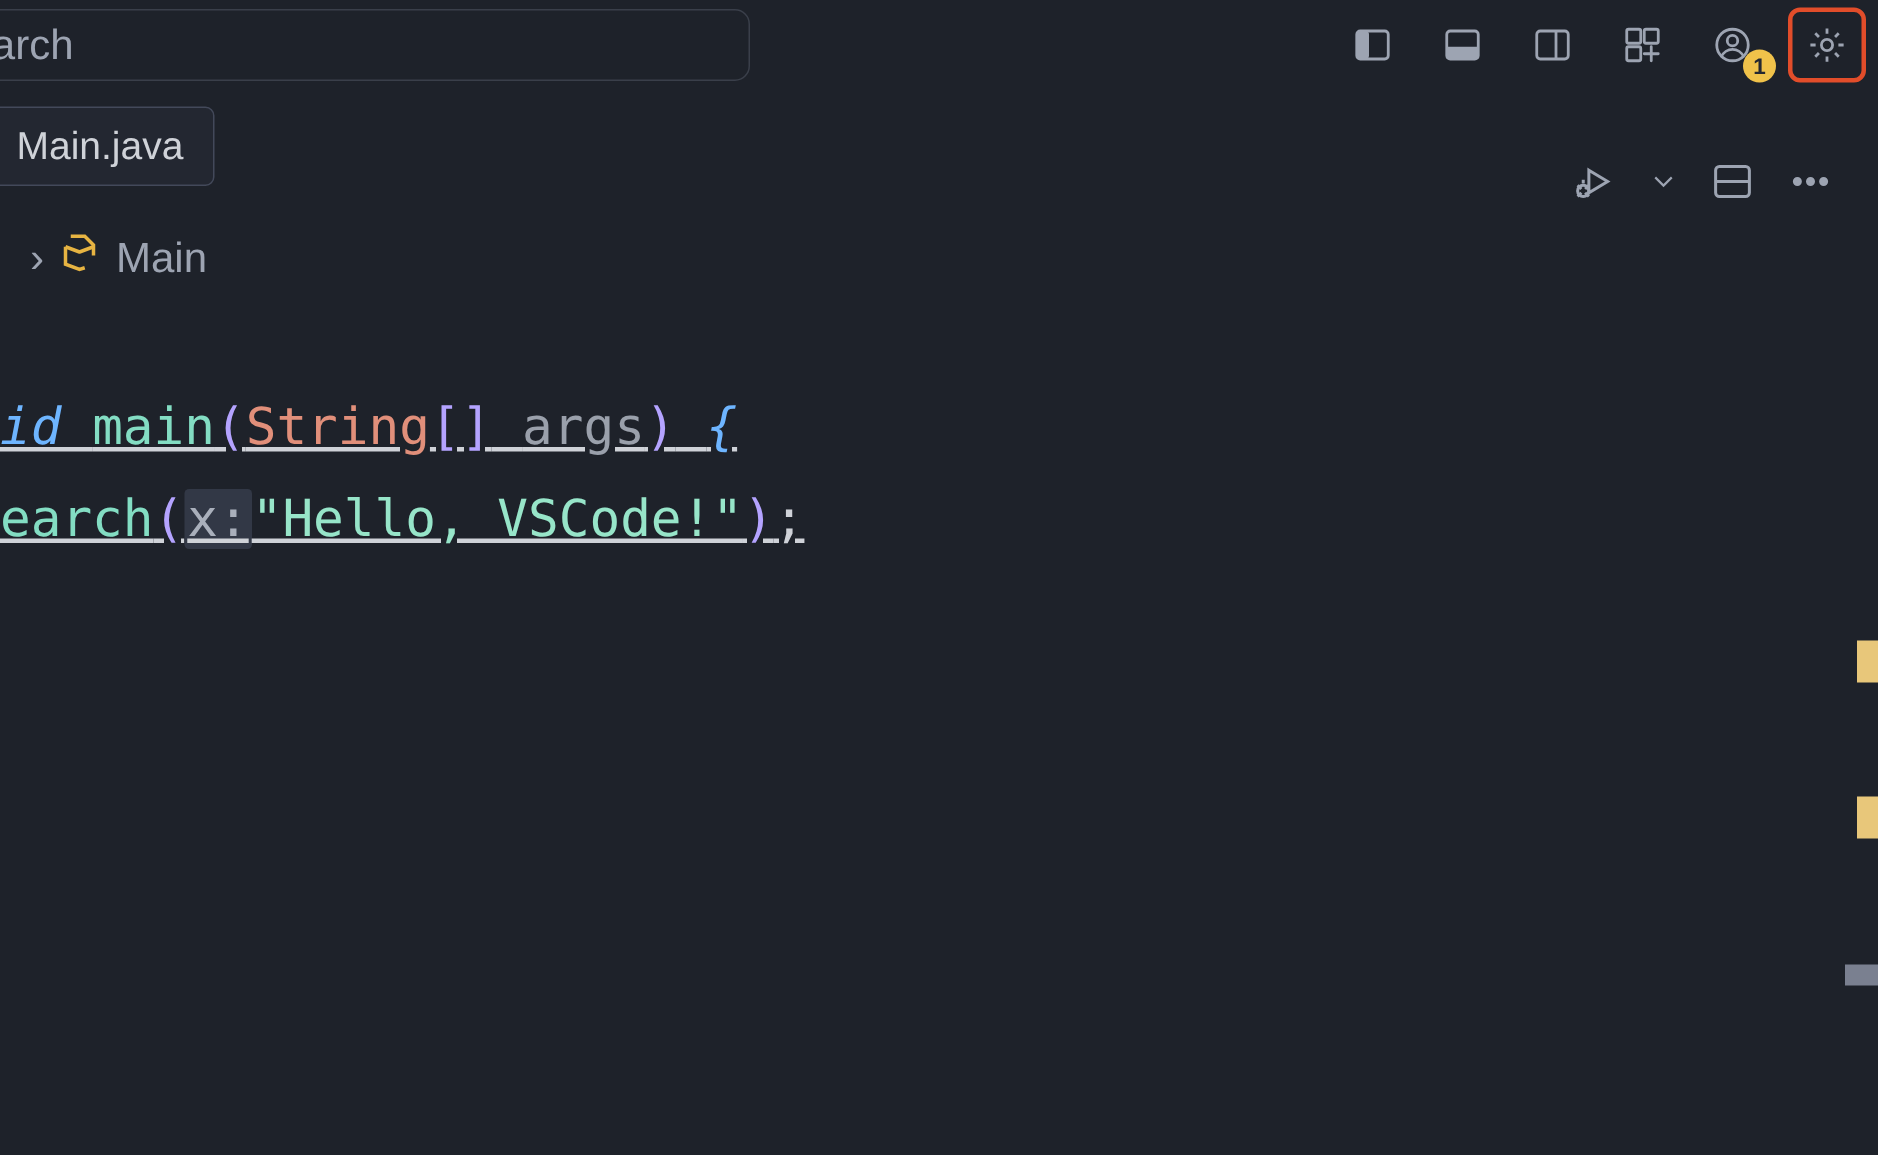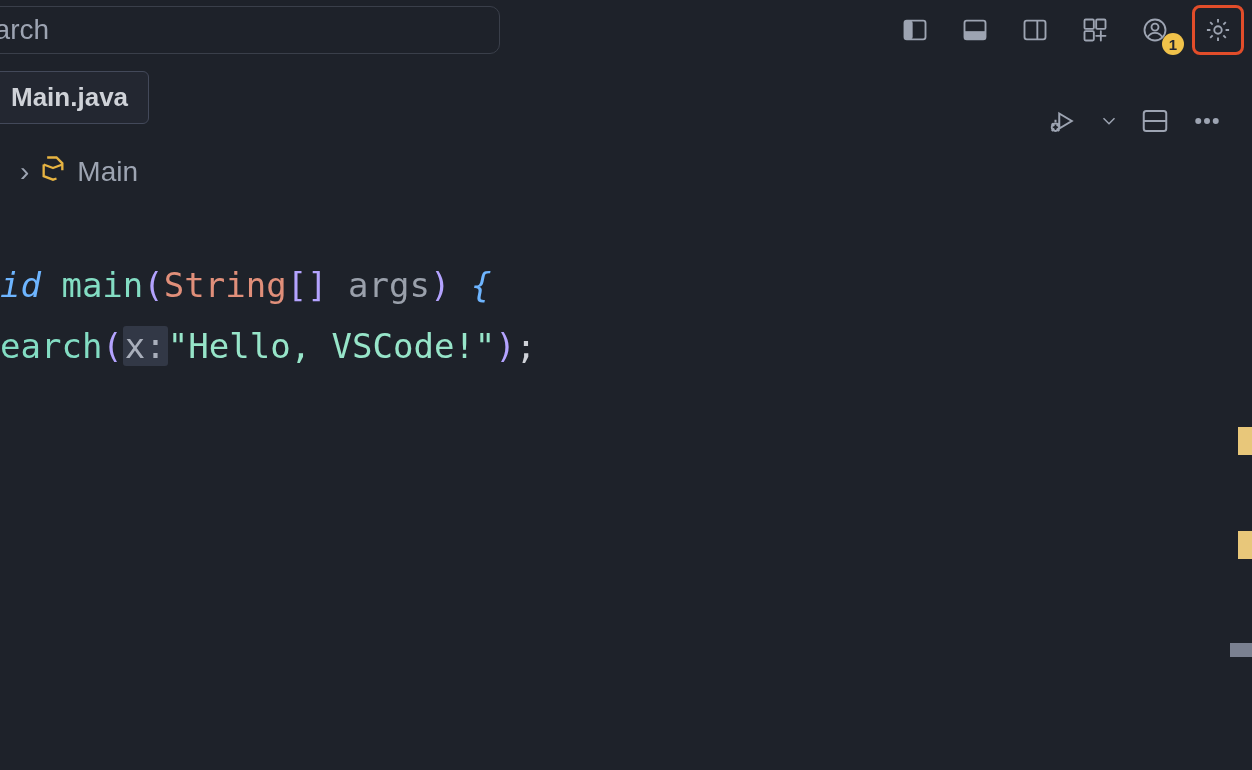--- a/index.html
+++ b/index.html
@@ -30,33 +30,33 @@
   .search-box{flex:0 0 auto;margin-left:-40px;height:48px;width:540px;border:1px solid var(--border);border-radius:10px;display:flex;align-items:center;padding:0 18px;color:var(--muted);font-size:28px;background:transparent;}
   .spacer{flex:1;}
   .title-icons{display:flex;align-items:center;gap:22px;}
   .icon-btn{color:var(--muted);display:flex;align-items:center;justify-content:center;width:38px;height:38px;position:relative;}
   .icon-btn svg{width:28px;height:28px;fill:none;stroke:currentColor;stroke-width:1.6;}
   .badge{position:absolute;bottom:-6px;right:-10px;width:22px;height:22px;border-radius:50%;background:#f0c24a;color:#232731;font-size:15px;font-weight:700;display:flex;align-items:center;justify-content:center;line-height:1;}
   .gear-wrap{border:3px solid var(--gear-highlight);border-radius:8px;padding:2px 3px;margin-left:-4px;}
   .gear-wrap .icon-btn{width:40px;height:40px;}
 
   
-  .tabrow{display:flex;align-items:center;height:74px;position:relative;font-weight:bold;}
+  .tabrow{display:flex;align-items:center;height:74px;position:relative;}
   .tab{margin-left:-6px;border:1px solid var(--tab-border);background:var(--tab-bg);color:var(--fg);font-size:26px;padding:10px 20px 10px 16px;border-top-left-radius:6px;border-top-right-radius:6px;border-bottom-right-radius:6px;border-bottom-left-radius:6px;}
   .tabrow .spacer{flex:1;}
   .editor-actions{display:flex;align-items:center;gap:18px;padding-right:28px;margin-top:48px;}
   .editor-actions .icon-btn{width:34px;height:34px;}
   .editor-actions svg{width:30px;height:30px;}
 
   
   .breadcrumb{display:flex;align-items:center;gap:10px;font-size:28px;padding:20px 0 14px 20px;color:var(--muted);}
   .breadcrumb .class-icon svg{width:28px;height:28px;stroke:var(--accent-yellow);}
 
   
-  .code-area{position:relative;font-family:Menlo,Consolas,monospace;font-size:34px;line-height:1.78;}
+  .code-area{position:relative;font-family:Menlo,Consolas,monospace;font-size:34px;line-height:1.78;text-decoration:underline;}
   .code-line{white-space:pre;padding-left:0;}
   .tok-kw{color:var(--kw-blue);font-style:italic;}
   .tok-fn{color:var(--fn-green);}
   .tok-type{color:var(--type-orange);}
   .tok-punct{color:var(--punct-purple);}
   .tok-args{color:var(--args-gray);}
   .tok-string{color:var(--string-green);}
   .tok-plain{color:var(--fg);}
   .inlay{background:var(--inlay-bg);color:var(--inlay-fg);padding:0 2px;border-radius:3px;}
   .current-line{position:absolute;left:0;right:24px;top:238px;height:67px;background:var(--highlight-line);z-index:-1;}

